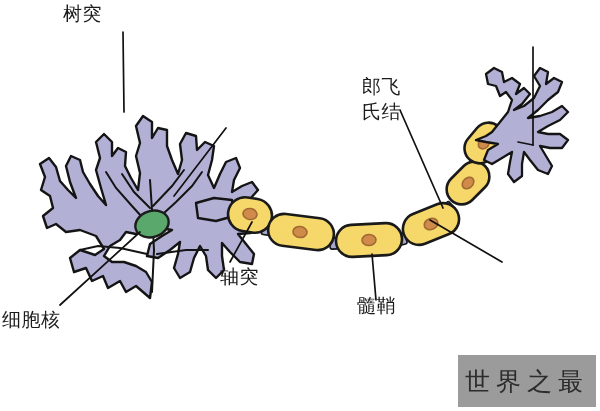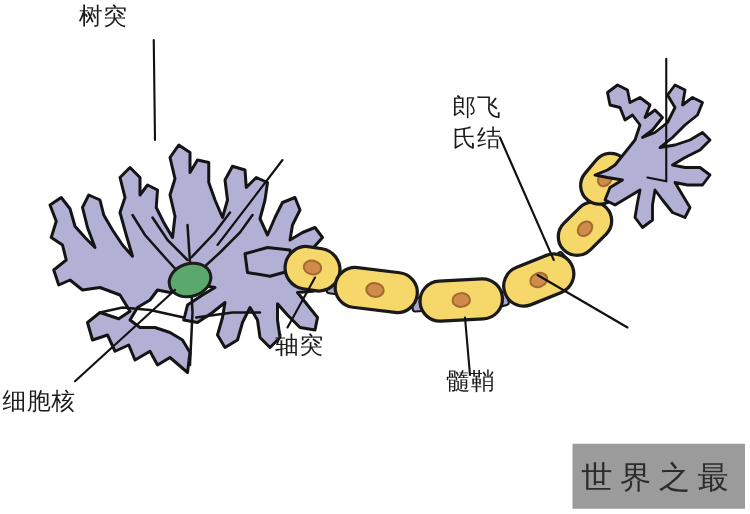--- a/index.html
+++ b/index.html
@@ -167,21 +167,21 @@
       <line x1="376" y1="300" x2="372" y2="254"></line>
       <line x1="502" y1="262" x2="430" y2="220"></line>
       <line x1="533" y1="47" x2="533" y2="145"></line>
       <line x1="533" y1="145" x2="518" y2="142"></line>
     </g>
   </svg>
 
   <div class="label" style="left:63px; top:2px;">树突</div>
 
 
-  <div class="label" style="left:2px; top:310px;">细胞核</div>
+  <div class="label" style="left:2px; top:310px;font-family:Liberation Mono, monospace;">细胞核</div>
 
   <div class="label" style="left:220px; top:265px;">轴突</div>
 
   <div class="label two-line" style="left:362px; top:74px;"><span>郎飞</span><br><span>氏结</span></div>
 
   <div class="label" style="left:357px; top:294px;">髓鞘</div>
 
 
 
   <div id="watermark">

